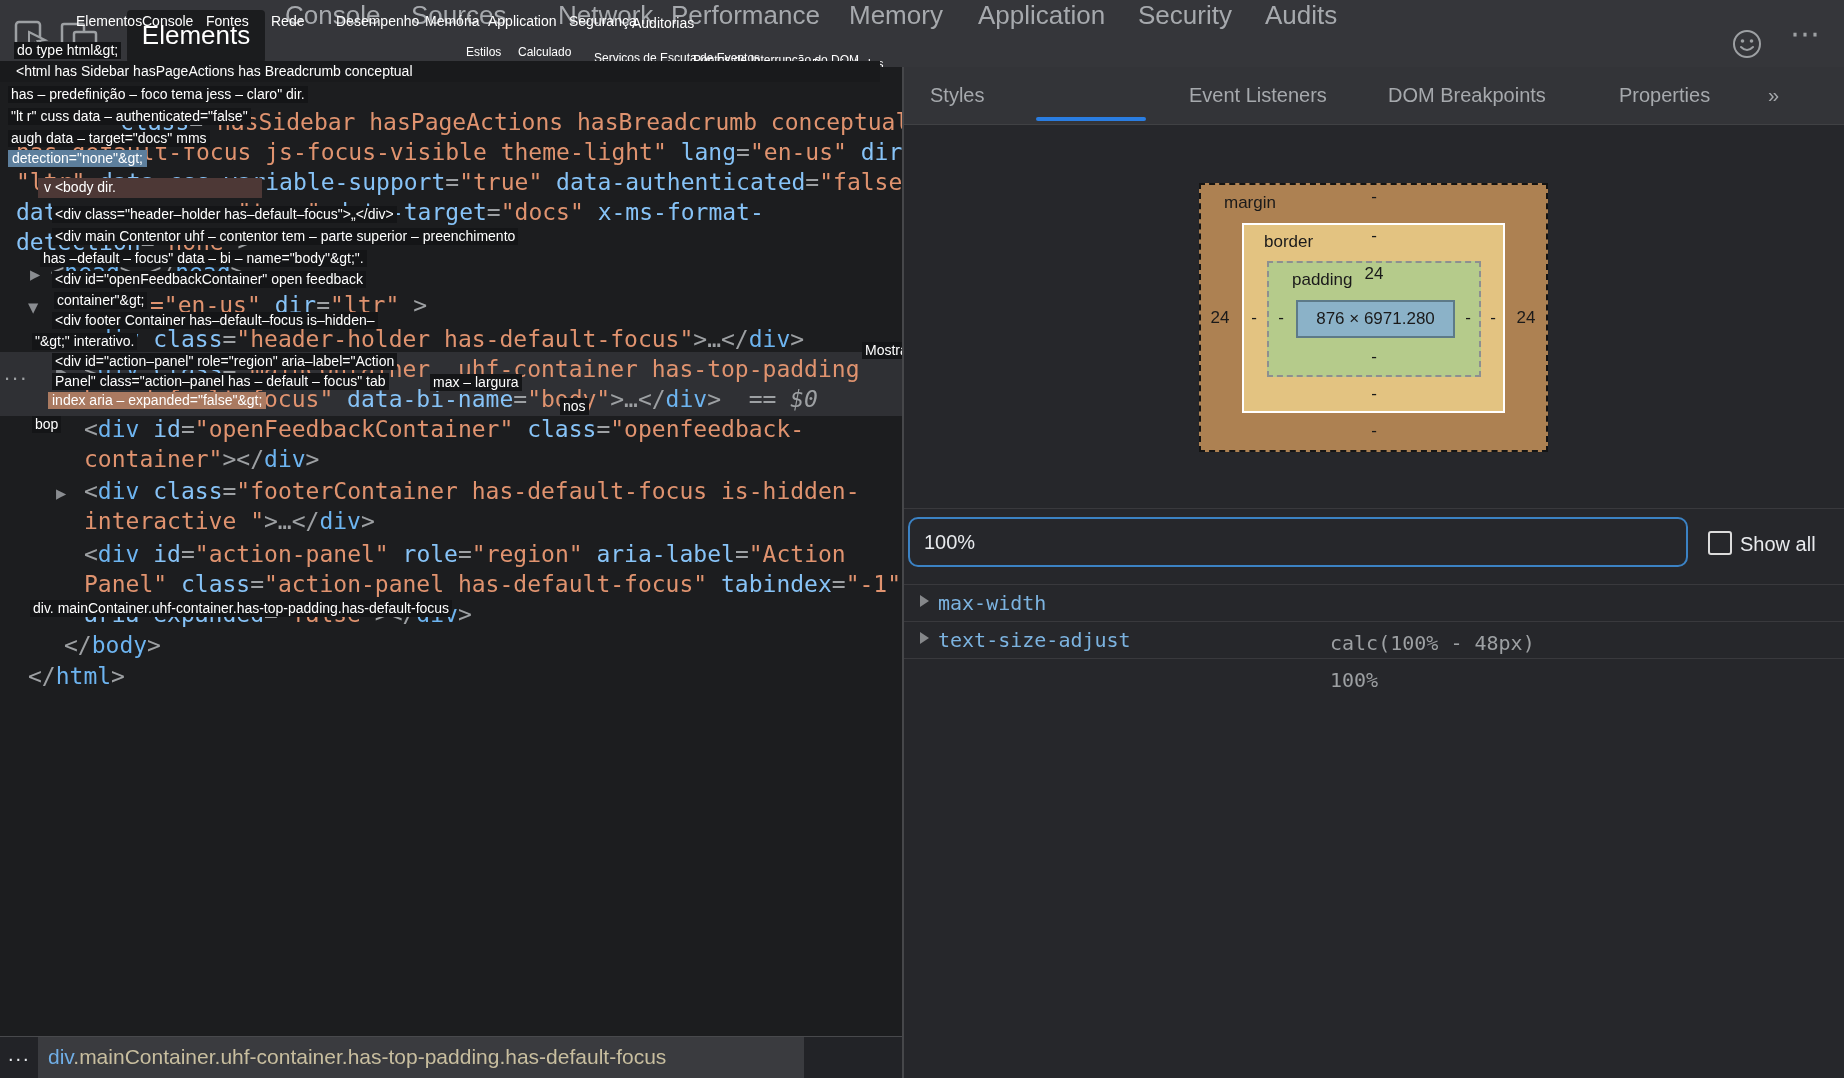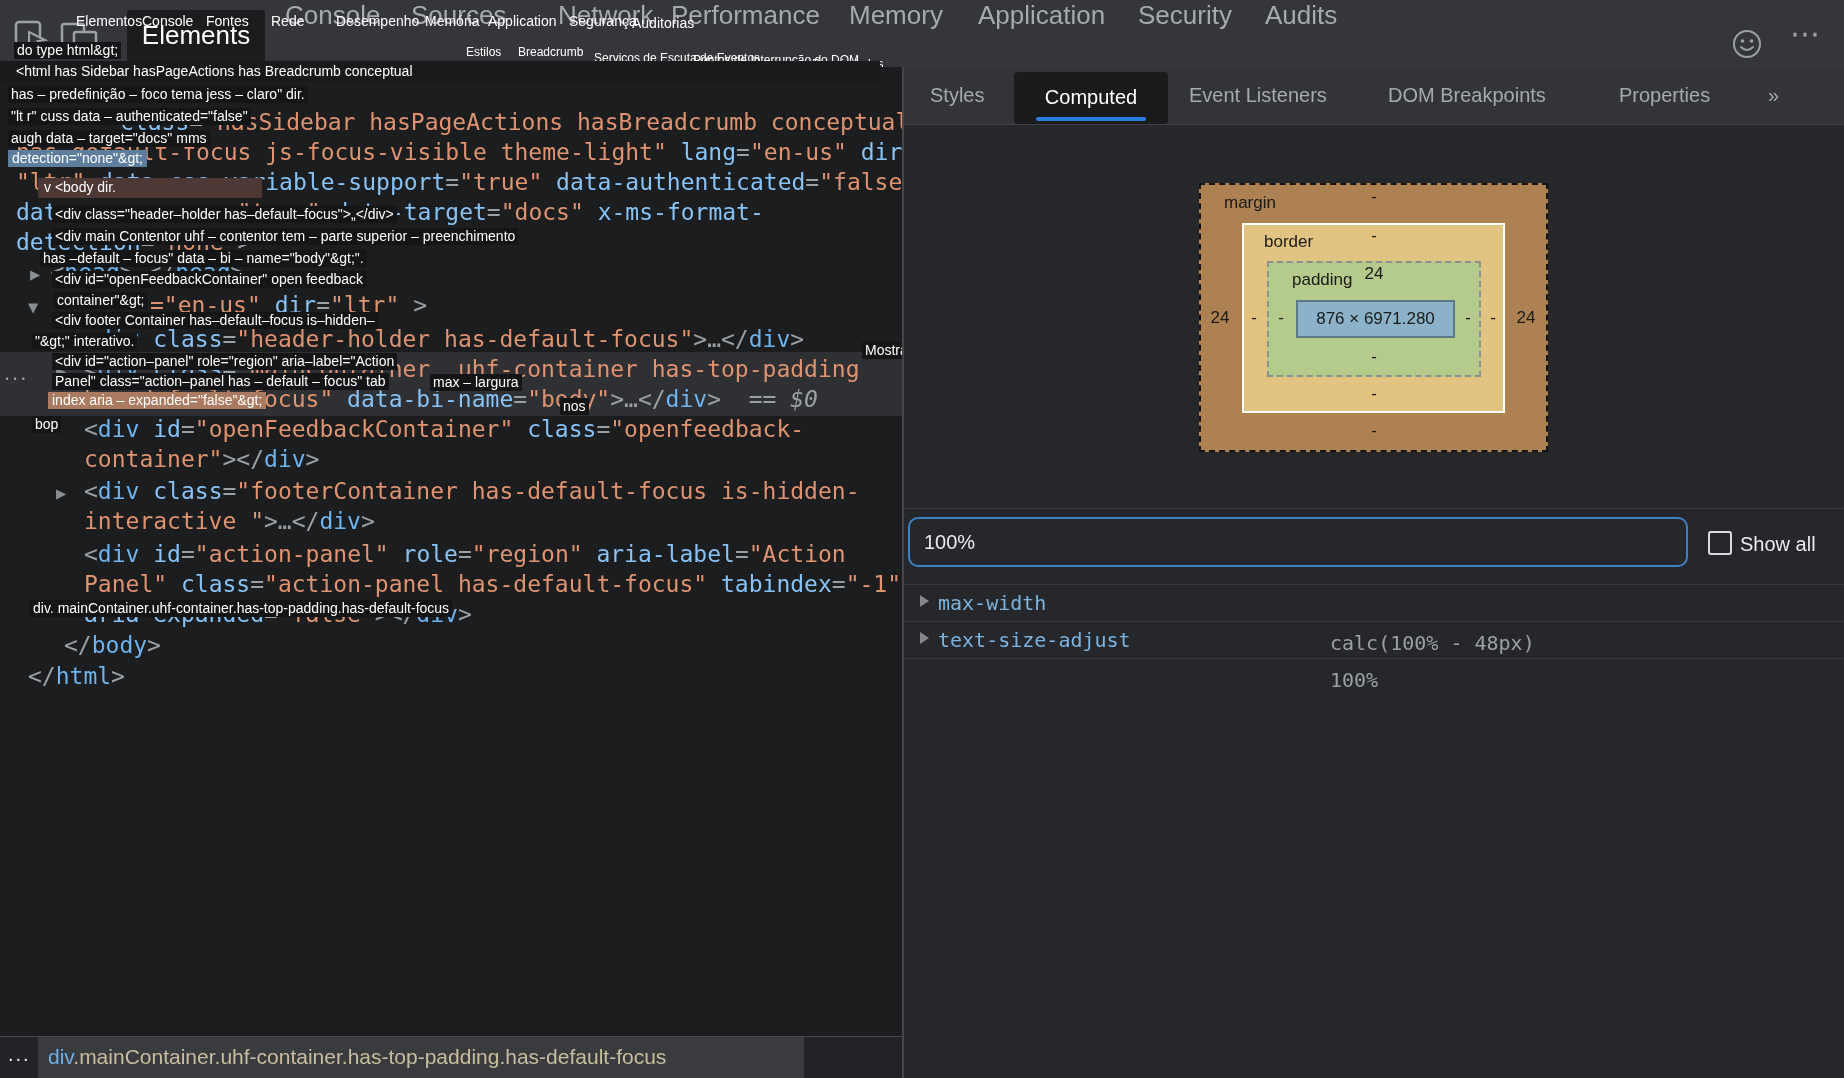--- a/index.html
+++ b/index.html
@@ -110,21 +110,21 @@
         <div class="ovl" style="left: 76px; top: 13px;">Elementos</div>
         <div class="ovl" style="left: 142px; top: 13px;">Console</div>
         <div class="ovl" style="left: 206px; top: 13px;">Fontes</div>
         <div class="ovl" style="left: 271px; top: 13px;">Rede</div>
         <div class="ovl" style="left: 336px; top: 13px;">Desempenho</div>
         <div class="ovl" style="left: 425px; top: 13px;">Memória</div>
         <div class="ovl" style="left: 488px; top: 13px;">Application</div>
         <div class="ovl" style="left: 569px; top: 13px;">Segurança</div>
         <div class="ovl" style="left: 632px; top: 15px;">Auditorias</div>
         <div class="ovl sm" style="left: 466px; top: 44px;">Estilos</div>
-        <div class="ovl sm" style="left: 518px; top: 44px;">Breadcrumb</div>
+        <div class="ovl sm" style="left: 518px; top: 44px;">Calculado</div>
         <div class="ovl sm" style="left: 594px; top: 50px;">Serviços de Escuta de Eventos</div>
         <div class="ovl sm" style="left: 693px; top: 52px;">Pontos de Interrupção do DOM</div>
         <div class="ovl sm" style="left: 812px; top: 56px;">Propriedades</div>
       </div>
   </div>
 
   <div id="code-area"></div>
   <div id="sel-band"></div>
   <div id="gutter-dots">...</div>
   <div id="code-lines">
@@ -187,23 +187,20 @@
     <div id="crumb-dots">...</div>
     <div id="crumb-chip">
       <div class="t">
         <span class="d">div</span><span class="r">.mainContainer.uhf-container.has-top-padding.has-default-focus</span>
       </div>
     </div>
   </div>
 
   <div id="right-panel">
     <div id="right-tabstrip">
-      <div id="computed-box">
-        <span>Computed</span>
-      </div>
       <div id="computed-underline"></div>
       <div id="rtabs">
           <div class="rtab" style="left: 26px; top: 0px;">Styles</div>
           <div class="rtab" style="left: 285px; top: 0px;">Event Listeners</div>
           <div class="rtab" style="left: 484px; top: 0px;">DOM Breakpoints</div>
           <div class="rtab" style="left: 715px; top: 0px;">Properties</div>
           <div class="rtab" style="left: 864px; top: 0px;">»</div>
         </div>
     </div>
 

